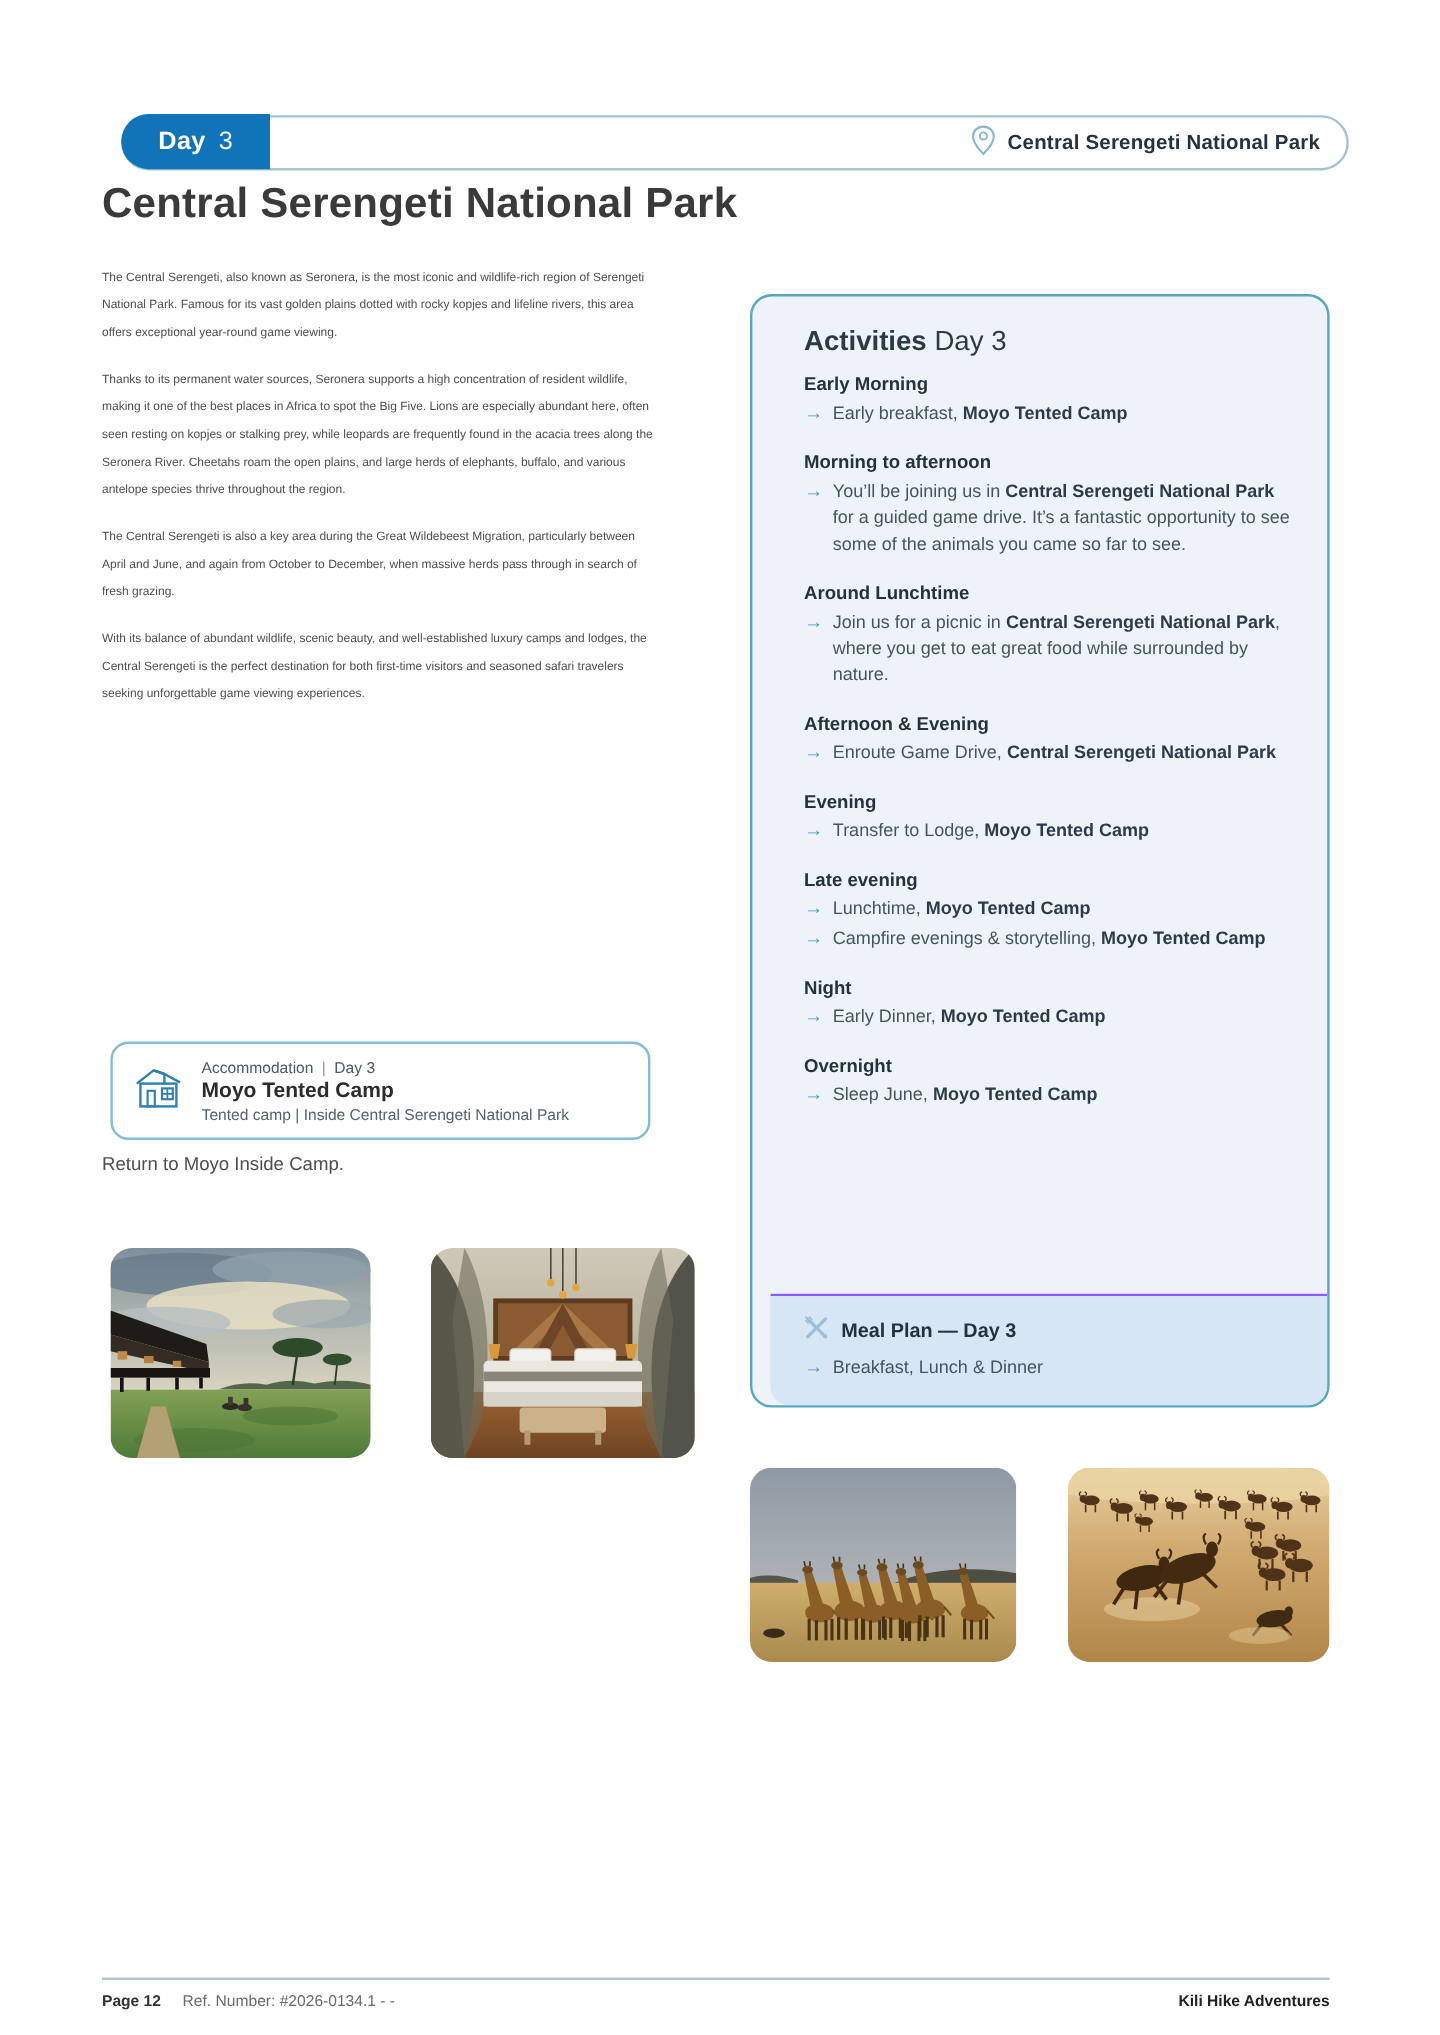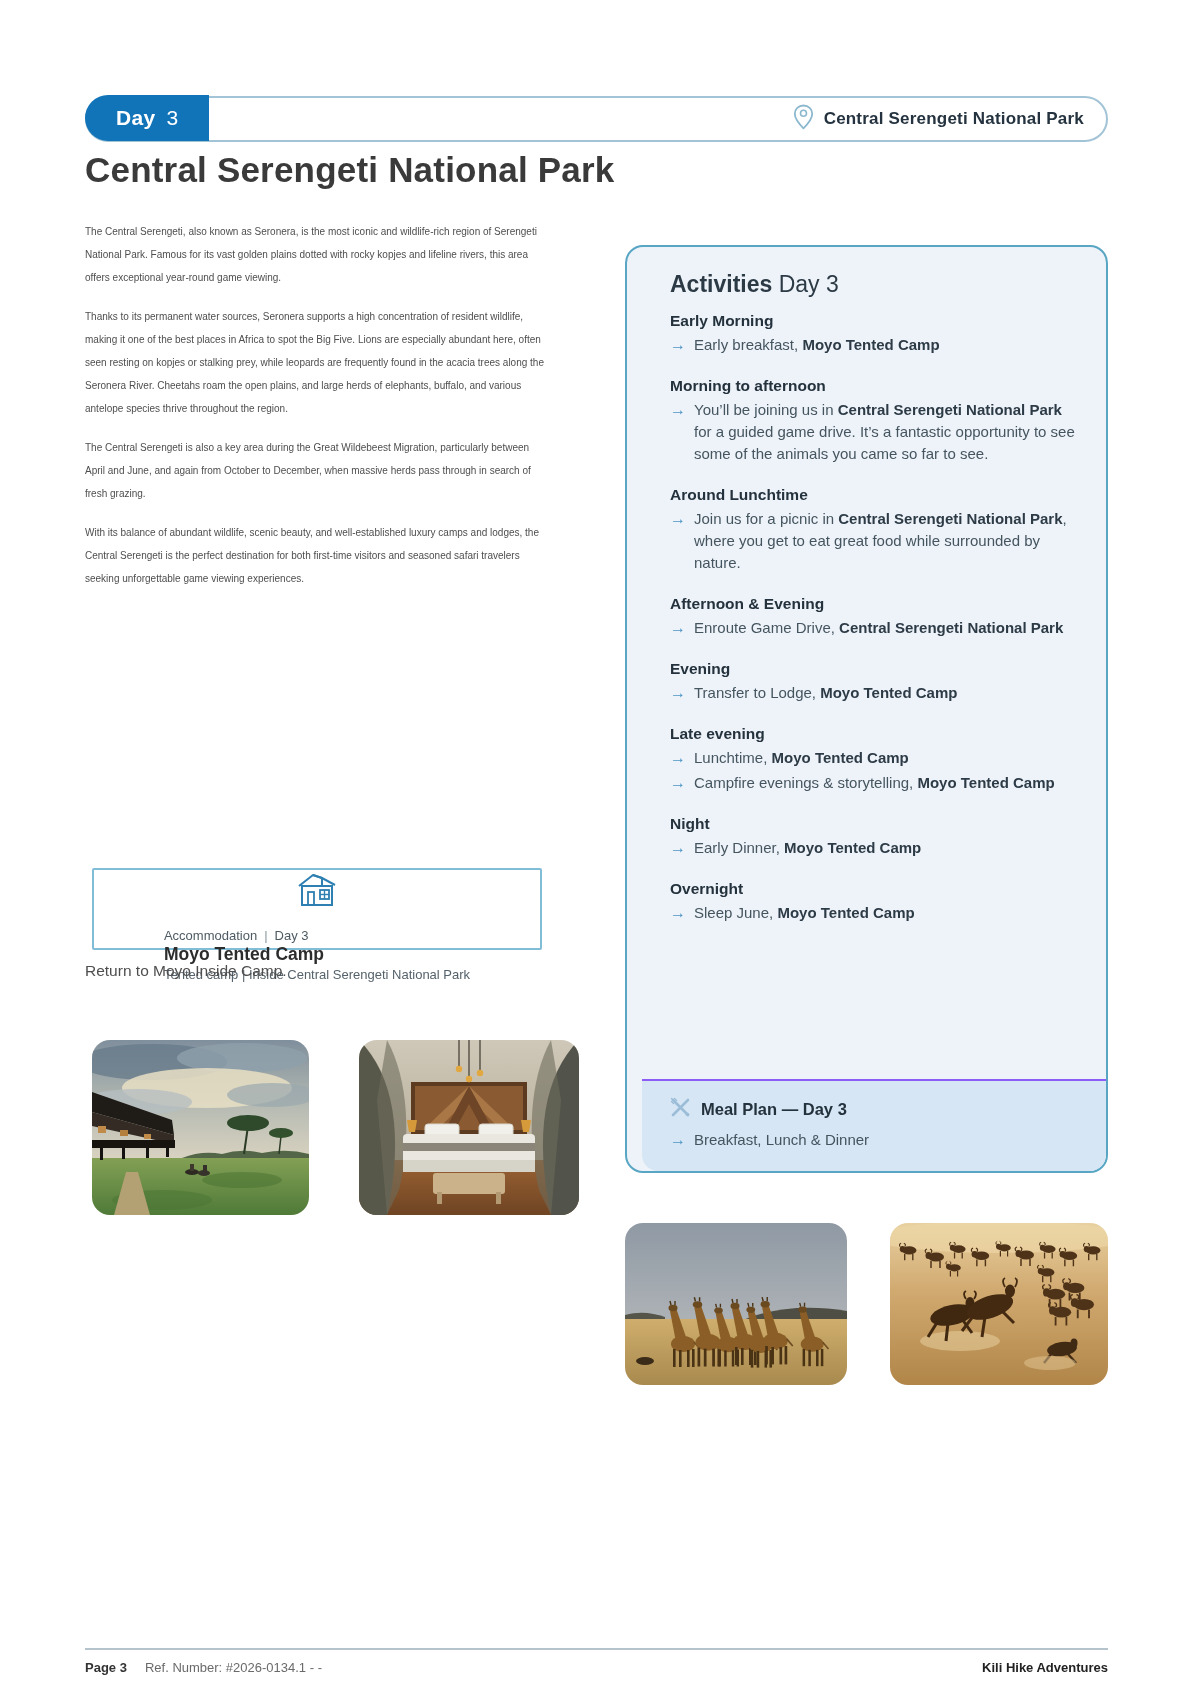--- a/index.html
+++ b/index.html
@@ -4,21 +4,21 @@
 <style>
   * { margin:0; padding:0; box-sizing:border-box; }
   html,body { background:#e9e9e9; }
   body { font-family:"Liberation Sans", sans-serif; }
   .page {
     position:relative; width:1200px; height:1696px; background:#ffffff;
     margin:0 auto; overflow:hidden;
   }
   
   .header-bar {
-    position:absolute; left:85px; top:96px; width:1023px; height:46px;
+    position:absolute; left:101px; top:96px; width:1023px; height:46px;
     border:2px solid #a3c4d6; border-radius:24px; background:#fff;
     display:flex; align-items:center;
   }
   .day-badge {
     height:46px; width:124px; margin:-2px 0 0 -2px; background:#1173b8;
     border-radius:24px 0 0 24px; display:flex; align-items:center; justify-content:center;
     color:#fff; font-size:21px;
   }
   .day-badge .d { font-weight:bold; letter-spacing:.3px; }
   .day-badge .n { font-weight:normal; margin-left:11px; }
@@ -28,22 +28,22 @@
   .h1 {
     position:absolute; left:85px; top:150px; font-size:35px; font-weight:bold;
     color:#3a3a3a; letter-spacing:.2px;
   }
   
   .intro { position:absolute; left:85px; top:220px; width:460px; }
   .intro p { font-size:10px; line-height:23px; color:#4e4e4e; margin-bottom:16px; }
   
   .acc-card {
     position:absolute; left:92px; top:868px; width:450px; height:82px;
-    border:2px solid #82bdd8; border-radius:2px; background:#fff;
-    display:flex; align-items:center; padding:0 16px; gap:14px;flex-direction:column;
+    border:2px solid #82bdd8; border-radius:15px; background:#fff;
+    display:flex; align-items:center; padding:0 16px; gap:14px;
   }
   .acc-meta { font-size:13px; color:#4d5a63; }
   .acc-meta .pipe { margin:0 7px; color:#8a98a1; }
   .acc-name { font-size:17.5px; font-weight:bold; color:#2c2c2c; margin:1px 0 2px; }
   .acc-sub { font-size:13px; color:#55626b; }
   
   .return-note { position:absolute; left:85px; top:962px; font-size:15.5px; color:#4e4e4e; }
   
   .photo { position:absolute; border-radius:18px; overflow:hidden; }
   .photo svg { display:block; width:100%; height:100%; }
@@ -408,18 +408,18 @@
         <ellipse cx="184" cy="120" rx="3.5" ry="4.5"></ellipse>
         <line x1="162" y1="130" x2="154" y2="140" stroke="#402a14" stroke-width="2.4"></line>
         <line x1="178" y1="131" x2="186" y2="140" stroke="#402a14" stroke-width="2.4"></line>
       </g>
       <ellipse cx="160" cy="140" rx="26" ry="7" fill="#e4c896" opacity="0.5"></ellipse>
     </svg>
   </div>
 
   <div class="footer-rule"></div>
   <div class="footer">
-    <span class="pg">Page 3</span>
+    <span class="pg">Page 12</span>
     <span class="ref">Ref. Number: #2026-0134.1 - -</span>
     <span class="brand">Kili Hike Adventures</span>
   </div>
 
 </div>
 
 </body></html>

